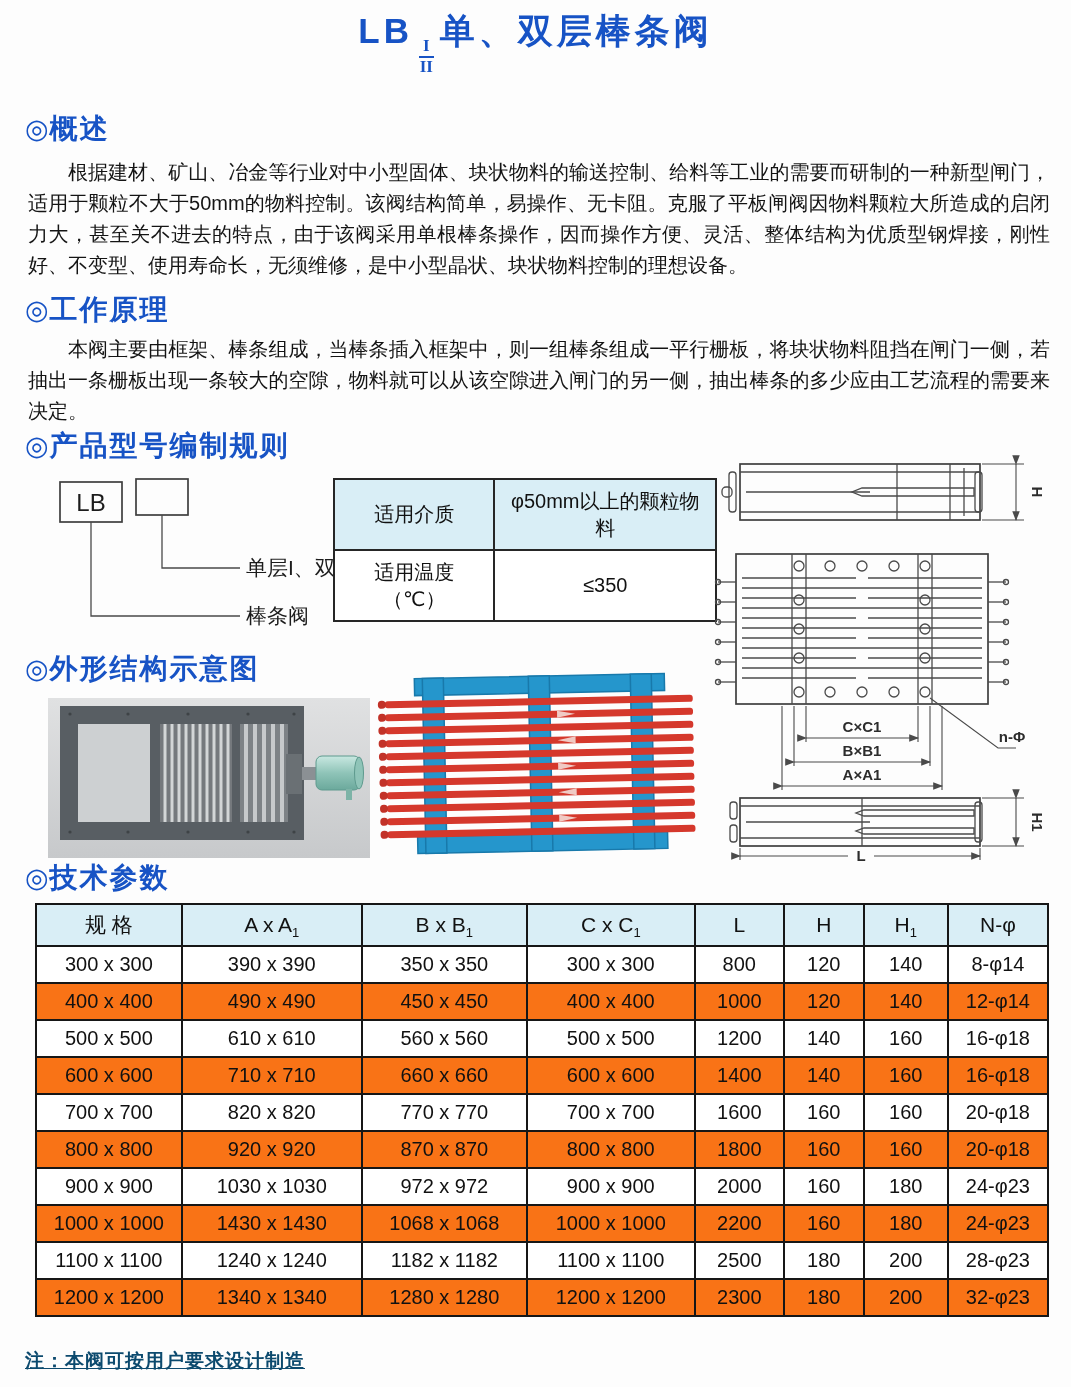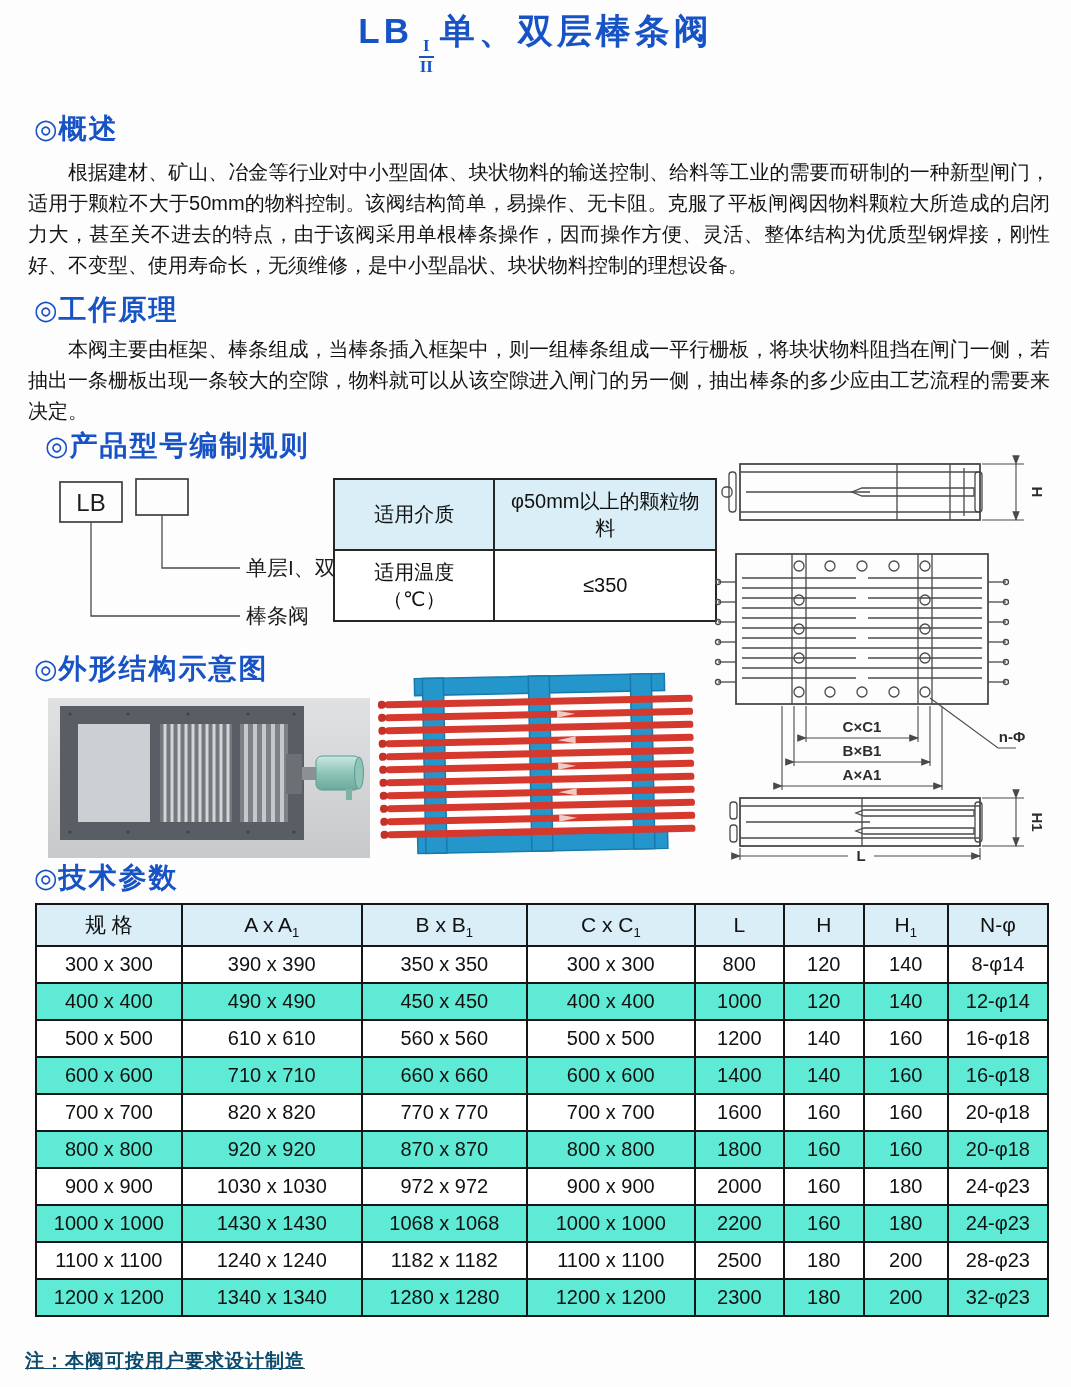--- a/index.html
+++ b/index.html
@@ -8,37 +8,37 @@
   .abs{position:absolute;}
 
   .doc-title{top:8px;left:0;width:100%;text-align:center;color:#1753c5;font-weight:bold;
              font-size:35px;letter-spacing:4px;white-space:nowrap;}
   .frac{display:inline-flex;flex-direction:column;align-items:center;vertical-align:-8px;
         margin:0 6px;font-family:"Liberation Serif","DejaVu Serif",serif;font-size:17px;
         font-weight:bold;line-height:1;letter-spacing:0;}
   .frac .ft{border-bottom:2px solid #1753c5;padding:0 4px 2px;}
   .frac .fb{padding-top:0;}
 
-  .sec-heading{color:#1753c5;font-weight:bold;font-size:28px;letter-spacing:2px;white-space:nowrap;margin-left:9px;}
+  .sec-heading{color:#1753c5;font-weight:bold;font-size:28px;letter-spacing:2px;white-space:nowrap;}
   .sec-heading .bullet{font-size:27px;letter-spacing:0;margin-right:1px;}
 
   .body-text{font-size:20px;line-height:1.55;text-align:justify;text-indent:2em;color:#141414;}
 
   
   .spec-table{border-collapse:collapse;width:384px;table-layout:fixed;}
   .spec-table td{border:2px solid #262626;text-align:center;vertical-align:middle;
                  font-size:20px;height:69px;padding:0 14px;background:#fff;}
   .spec-table tr.tint td{background:#d9eef6;}
 
   
   .params-table{border-collapse:collapse;width:1014px;table-layout:fixed;border:2px solid #161616;}
   .params-table th,.params-table td{border:2px solid #161616;text-align:center;vertical-align:middle;
         font-size:20px;font-weight:normal;padding:6px 2px;background:#fff;white-space:nowrap;}
   .params-table thead th{background:#d9eef6;font-size:21px;}
-  .params-table tbody tr.alt td{background:#5eead4;margin-left:48px;}
+  .params-table tbody tr.alt td{background:#f97316;margin-left:48px;}
   .params-table sub{font-size:13px;line-height:0;}
 
   .note{font-size:19px;font-weight:bold;letter-spacing:1px;color:#0c4a6e;text-decoration:underline;}
 
   svg .ln{stroke:#4a4a4a;stroke-width:1.3;fill:none;}
   svg .fr{stroke:#3f3f3f;stroke-width:1.7;fill:none;}
   svg .dim{stroke:#4a4a4a;stroke-width:1.1;fill:none;}
   svg .dtext{font-family:"Liberation Sans","DejaVu Sans",sans-serif;font-size:15px;font-weight:bold;fill:#2c2c2c;}
   svg .mlabel{font-family:"Liberation Sans","DejaVu Sans",sans-serif;font-size:21px;fill:#1c1c1c;}
 </style>
@@ -57,21 +57,21 @@
   <div class="abs sec-heading" style="left:25px;top:110px;">
     <span class="bullet">◎</span><span>概述</span>
   </div>
   <div class="abs body-text" style="left:28px;top:157px;width:1022px;">根据建材、矿山、冶金等行业对中小型固体、块状物料的输送控制、给料等工业的需要而研制的一种新型闸门，适用于颗粒不大于50mm的物料控制。该阀结构简单，易操作、无卡阻。克服了平板闸阀因物料颗粒大所造成的启闭力大，甚至关不进去的特点，由于该阀采用单根棒条操作，因而操作方便、灵活、整体结构为优质型钢焊接，刚性好、不变型、使用寿命长，无须维修，是中小型晶状、块状物料控制的理想设备。</div>
 
   <div class="abs sec-heading" style="left:25px;top:291px;">
     <span class="bullet">◎</span><span>工作原理</span>
   </div>
   <div class="abs body-text" style="left:28px;top:334px;width:1022px;">本阀主要由框架、棒条组成，当棒条插入框架中，则一组棒条组成一平行栅板，将块状物料阻挡在闸门一侧，若抽出一条栅板出现一条较大的空隙，物料就可以从该空隙进入闸门的另一侧，抽出棒条的多少应由工艺流程的需要来决定。</div>
 
-  <div class="abs sec-heading" style="left:36px;top:427px;">
+  <div class="abs sec-heading" style="left:25px;top:427px;">
     <span class="bullet">◎</span><span>产品型号编制规则</span>
   </div>
 
   <svg class="abs" style="left:35px;top:468px;" width="300" height="178" viewBox="0 0 300 178">
     <rect x="25" y="14" width="62" height="40" class="fr"></rect>
     <text x="56" y="43" text-anchor="middle" class="mlabel" style="font-size:24px;">LB</text>
     <rect x="101" y="11" width="52" height="36" class="fr"></rect>
     <polyline points="127,47 127,100 205,100" class="ln"></polyline>
     <text x="211" y="107" class="mlabel">单层I、双层II</text>
     <polyline points="56,54 56,148 205,148" class="ln"></polyline>

